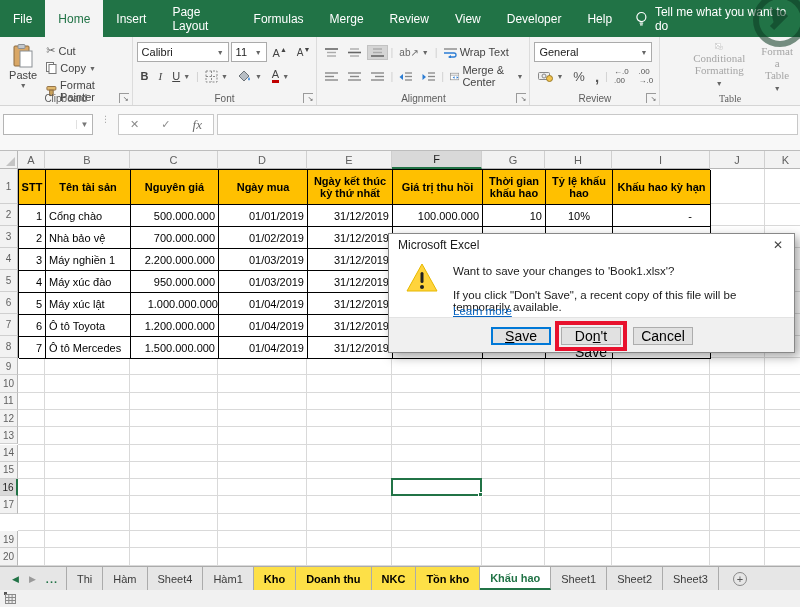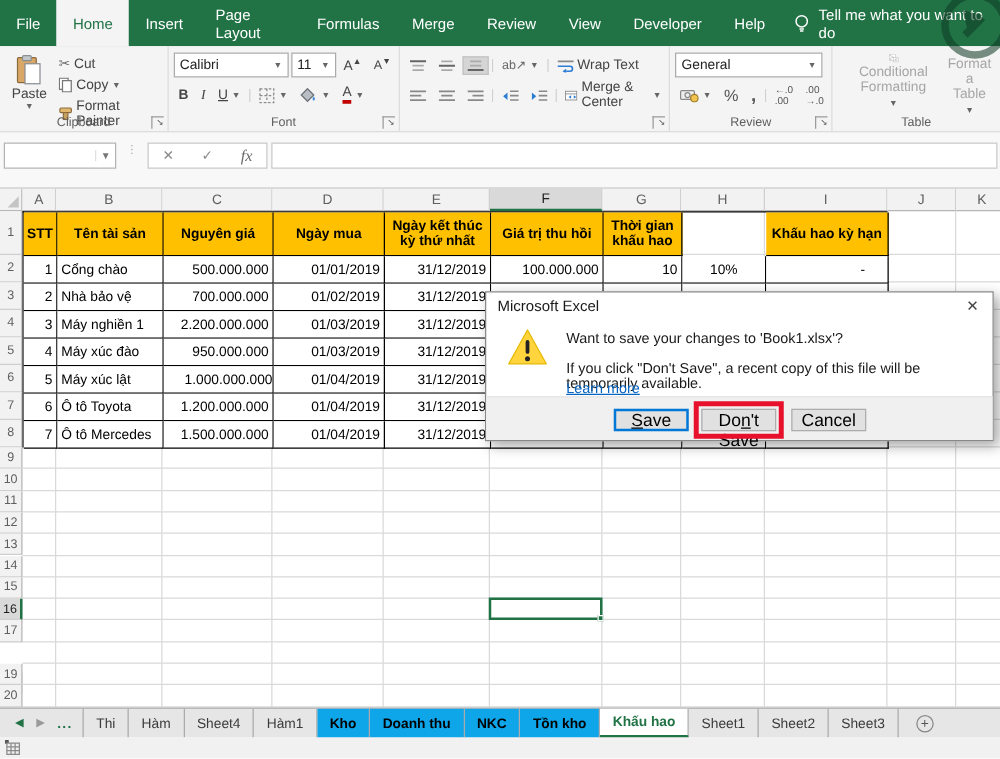--- a/index.html
+++ b/index.html
@@ -73,21 +73,21 @@
   #btn-dontsave { left:172px; width:60px; }
   #red-box { position:absolute; left:166px; top:3px; width:72px; height:30px; border:4px solid #E8112D; z-index:2; pointer-events:none; }
   #btn-cancel { left:244px; width:60px; }
 
   
   #tabstrip { position:absolute; left:0; top:566px; width:800px; height:24px; background:#e6e6e6; border-top:1px solid #ababab; display:flex; align-items:stretch; font-size:11px; }
   #tabnav { display:flex; align-items:center; gap:10px; padding:0 8px 0 12px; color:#444; }
   #tabnav .ell { font-weight:bold; color:#217346; letter-spacing:1px; }
   .stab { display:flex; align-items:center; padding:0 10px; color:#3b3b3b; border-right:1px solid #ababab; }
   .stab:first-of-type { border-left:1px solid #ababab; }
-  .stab.bold { background:#0ea5e9; font-weight:bold; color:#000; }
+  .stab.bold { background:#fde047; font-weight:bold; color:#000; }
   .stab.active { background:#fff; font-weight:bold; color:#217346; border-bottom:2px solid #217346; }
   #addsheet { margin-left:14px; display:flex; align-items:center; color:#555; }
   #addsheet .circ { width:14px; height:14px; border:1px solid #888; border-radius:50%; text-align:center; line-height:12px; font-size:11px; color:#555; }
 
   
   #statusbar { position:absolute; left:0; top:590px; width:800px; height:17px; background:#f1f1f1; }
   u { text-decoration:underline; }
 </style>
 </head>
 <body>
@@ -294,20 +294,21 @@
             <svg width="14" height="11" viewBox="0 0 14 11">
               <rect x="0.5" y="0.5" width="13" height="10" fill="#fff" stroke="#888"></rect>
               <line x1="0.5" y1="3.5" x2="13.5" y2="3.5" stroke="#888"></line>
               <polygon points="4,7 7,5 7,9" fill="#2b7cd3"></polygon>
               <polygon points="10,7 7,5 7,9" fill="#2b7cd3" transform="translate(3,0)"></polygon>
             </svg>
             <span>Merge &amp; Center</span>
             <span class="arrow">▼</span>
           </div>
       </div>
+      <div class="glabel">Alignment</div>
       <div class="dlglaunch">↘</div>
     </div>
 
     <div class="rgroup" style="width:132px;">
       <div class="rrow">
         <div class="combo" style="width:118px;">
             <span>General</span>
             <span class="arrow">▼</span>
           </div>
       </div>
@@ -331,21 +332,21 @@
             <span style="font-size:8px; color:#555;">←.0<br>.00</span>
           </div>
         <div class="btn">
             <span style="font-size:8px; color:#555;">.00<br>→.0</span>
           </div>
       </div>
       <div class="glabel">Review</div>
       <div class="dlglaunch">↘</div>
     </div>
 
-    <div class="rgroup" style="flex:1; display:flex; gap:6px; padding-left:16px;">
+    <div class="rgroup" style="flex:1; display:flex; gap:6px; padding-left:28px;font-family:Liberation Serif, serif;">
       <div class="bigbtn grayed">
         <svg width="22" height="20" viewBox="0 0 22 20">
             <rect x="1" y="1" width="14" height="14" fill="#fff" stroke="#b5b5b5"></rect>
             <rect x="1" y="1" width="4.6" height="4.6" fill="#d2d2d2"></rect>
             <rect x="5.6" y="5.6" width="4.6" height="4.6" fill="#d2d2d2"></rect>
             <rect x="1" y="10.2" width="4.6" height="4.6" fill="#d2d2d2"></rect>
             <rect x="11" y="9" width="10" height="10" fill="#f4f4f4" stroke="#b5b5b5"></rect>
             <text x="16" y="17" font-size="9" fill="#9a9a9a" text-anchor="middle">≠</text>
           </svg>
         <span><span>Conditional</span><br><span>Formatting</span> <span class="arrow">▼</span></span>
@@ -450,20 +451,21 @@
           <div class="hline" style="top: 395.6px;"></div>
         </div>
       <div id="datatable" style="width: 692px; height: 189px;">
           <div class="cell hdr" style="left: 0px; top: 0px; width: 27px; height: 35px; background: rgb(255, 192, 0);">STT</div>
           <div class="cell hdr" style="left: 27px; top: 0px; width: 85px; height: 35px; background: rgb(255, 192, 0);">Tên tài sản</div>
           <div class="cell hdr" style="left: 112px; top: 0px; width: 88px; height: 35px; background: rgb(255, 192, 0);">Nguyên giá</div>
           <div class="cell hdr" style="left: 200px; top: 0px; width: 89px; height: 35px; background: rgb(255, 192, 0);">Ngày mua</div>
           <div class="cell hdr" style="left: 289px; top: 0px; width: 85px; height: 35px; background: rgb(255, 192, 0);">Ngày kết thúc kỳ thứ nhất</div>
           <div class="cell hdr" style="left: 374px; top: 0px; width: 90px; height: 35px; background: rgb(255, 192, 0);">Giá trị thu hồi</div>
           <div class="cell hdr" style="left: 464px; top: 0px; width: 63px; height: 35px; background: rgb(255, 192, 0);">Thời gian khấu hao</div>
+          <div class="cell hdr" style="left: 527px; top: 0px; width: 67px; height: 35px; background: rgb(255, 192, 0);">Tỷ lệ khấu hao</div>
           <div class="cell hdr" style="left: 594px; top: 0px; width: 98px; height: 35px; background: rgb(255, 192, 0);">Khấu hao kỳ hạn</div>
           <div class="cell" style="left: 0px; top: 35px; width: 27px; height: 22px; justify-content: flex-end; padding-right: 3px;">1</div>
           <div class="cell" style="left: 27px; top: 35px; width: 85px; height: 22px; justify-content: flex-start; padding-left: 3px;">Cổng chào</div>
           <div class="cell" style="left: 112px; top: 35px; width: 88px; height: 22px; justify-content: flex-end; padding-right: 3px;">500.000.000</div>
           <div class="cell" style="left: 200px; top: 35px; width: 89px; height: 22px; justify-content: flex-end; padding-right: 3px;">01/01/2019</div>
           <div class="cell" style="left: 289px; top: 35px; width: 85px; height: 22px; justify-content: flex-end; padding-right: 3px;">31/12/2019</div>
           <div class="cell" style="left: 374px; top: 35px; width: 90px; height: 22px; justify-content: flex-end; padding-right: 3px;">100.000.000</div>
           <div class="cell" style="left: 464px; top: 35px; width: 63px; height: 22px; justify-content: flex-end; padding-right: 3px;">10</div>
           <div class="cell" style="left: 527px; top: 35px; width: 67px; height: 22px; justify-content: center;">10%</div>
           <div class="cell" style="left: 594px; top: 35px; width: 98px; height: 22px; justify-content: flex-end; padding-right: 18px;">-</div>

